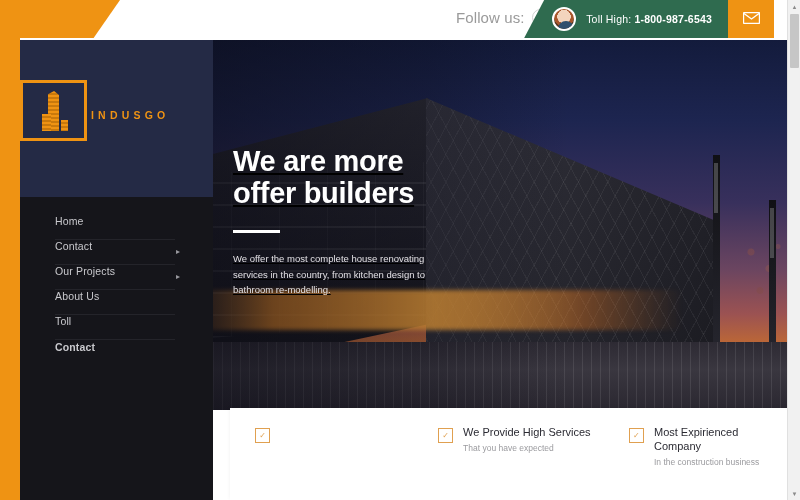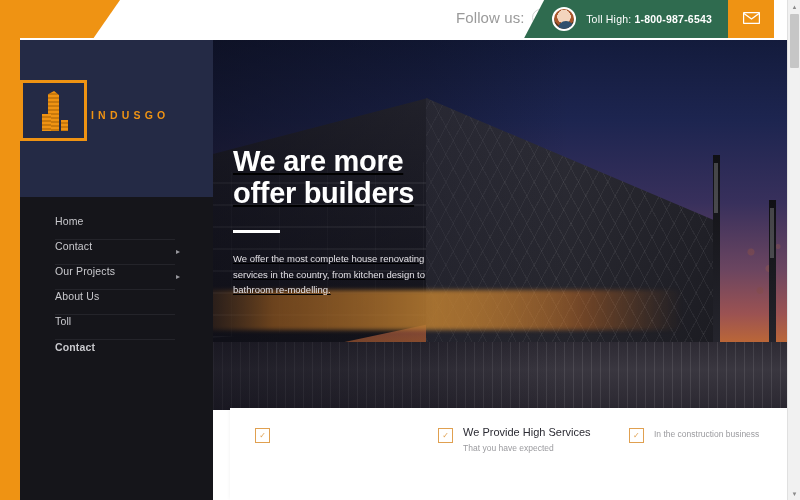--- a/index.html
+++ b/index.html
@@ -531,20 +531,21 @@
     <div class="feat">
       <span class="feat-box">✓</span>
       <span>
         <div class="feat-title">We Provide High Services</div>
         <div class="feat-sub">That you have expected</div>
       </span>
     </div>
     <div class="feat">
       <span class="feat-box">✓</span>
       <span>
+        <div class="feat-title">Most Expirienced Company</div>
         <div class="feat-sub">In the construction business</div>
       </span>
     </div>
   </div>
 
   <div class="cards-bg"></div>
   <div class="cards">
     <div class="card-img c1"></div>
     <div class="card-img c2"></div>
     <div class="card-img c3"></div>

